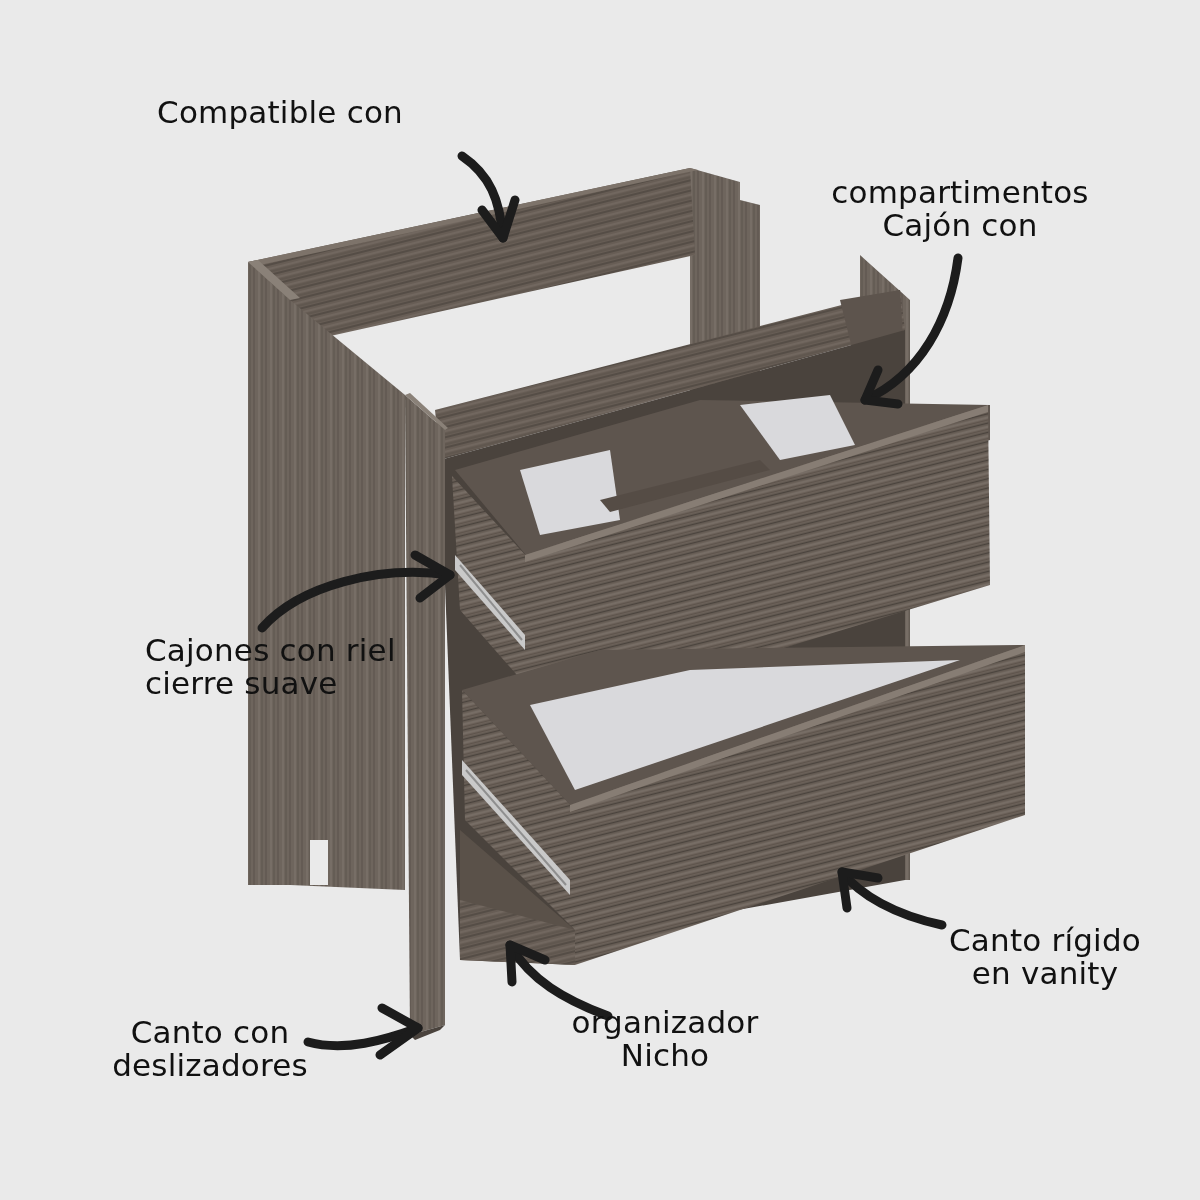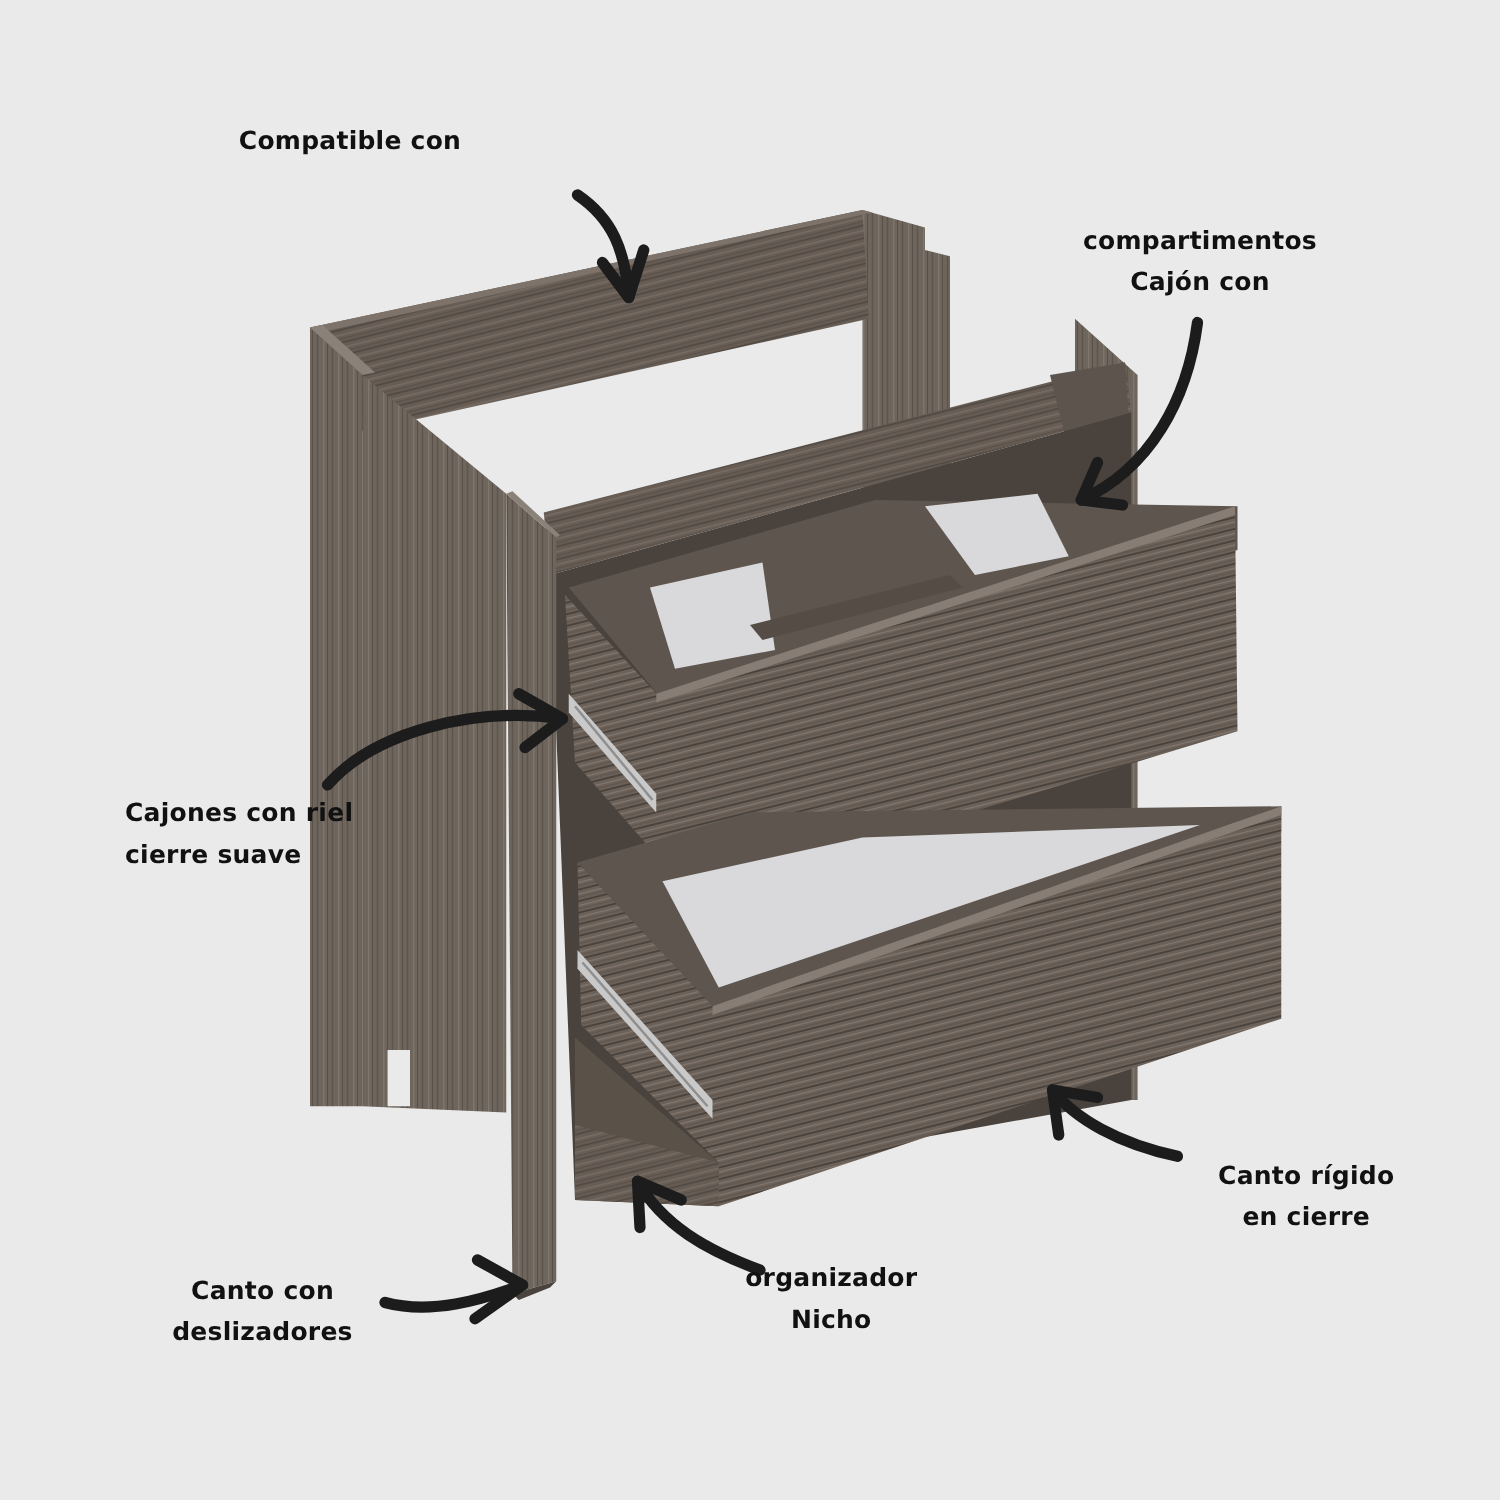--- a/index.html
+++ b/index.html
@@ -1,21 +1,21 @@
 <!DOCTYPE html>
 <html><head>
 <meta charset="utf-8">
 <style>
   html, body { margin:0; padding:0; }
   body { width:1200px; height:1200px; background:#eaeaea; position:relative; overflow:hidden;
          font-family:"DejaVu Sans", "Liberation Sans", sans-serif; }
   #scene { position:absolute; left:0; top:0; width:1200px; height:1200px; }
-  .label { position:absolute; font-weight:bold; color:#111; font-size:20px; line-height:33px;
+  .label { position:absolute; font-weight:normal; color:#111; font-size:31px; line-height:33px;
            text-align:center; white-space:nowrap; letter-spacing:0.2px; }
-  .label.left { text-align:left; }
+  .label.left { text-align:left;margin-left:45px; }
   .label .it { font-style:italic; display:block; }
   .label span { display:block; }
 </style>
 </head>
 <body>
 
 <svg id="scene" viewBox="0 0 1200 1200" xmlns="http://www.w3.org/2000/svg">
   <defs>
     <pattern id="grainV" width="12" height="40" patternUnits="userSpaceOnUse">
       <rect width="12" height="40" fill="#6e655d"></rect>
@@ -121,21 +121,21 @@
   <span>Cajón con</span>
 </div>
 
 <div class="label left" style="left:100px;top:634px;width:260px;">
   <span>Cajones con riel</span>
   <span>cierre suave</span>
 </div>
 
 <div class="label" style="left:945px;top:924px;width:200px;">
   <span>Canto rígido</span>
-  <span>en cierre</span>
+  <span>en vanity</span>
 </div>
 
 <div class="label" style="left:105px;top:1016px;width:210px;">
   <span>Canto con</span>
   <span>deslizadores</span>
 </div>
 
 <div class="label" style="left:565px;top:1006px;width:200px;">
   <span>organizador</span>
   <span>Nicho</span>

